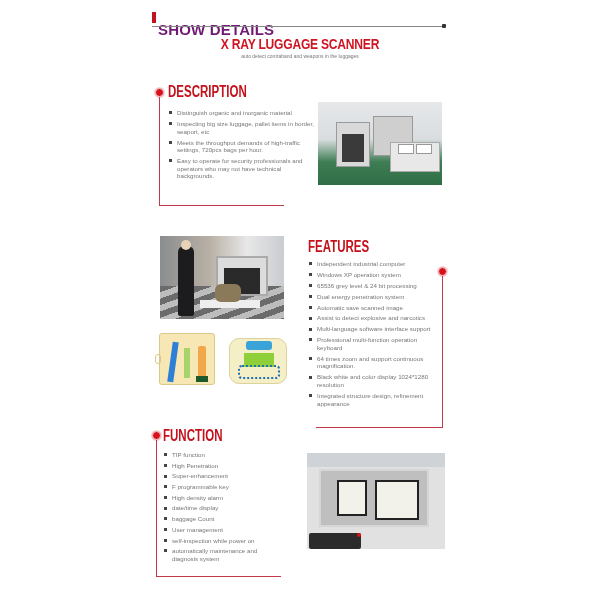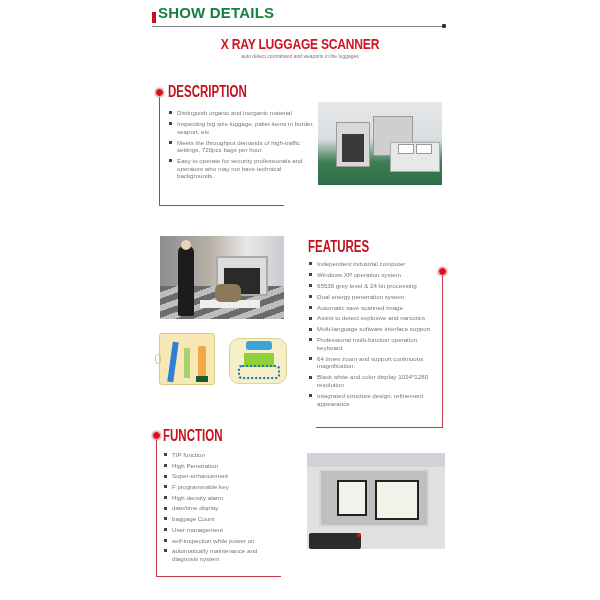--- a/index.html
+++ b/index.html
@@ -3,21 +3,21 @@
 <meta charset="utf-8">
 <style>
   * { margin: 0; padding: 0; box-sizing: border-box; }
   html, body { width: 600px; height: 600px; background: #ffffff; overflow: hidden; }
   body { position: relative; font-family: "Liberation Sans", sans-serif; color: #666; }
 
   .abs { position: absolute; }
 
   
   .show-bar { left: 152px; top: 12px; width: 4px; height: 11px; background: #c4111c; }
-  .show-title { left: 158px; top: 5px; font-family: "Liberation Sans", sans-serif; font-weight: 700; font-size: 15px; letter-spacing: 0.2px; color: #15803d; line-height: 16px; }
+  .show-title { left: 158px; top: 22px; font-family: "Liberation Sans", sans-serif; font-weight: 700; font-size: 15px; letter-spacing: 0.2px; color: #701a75; line-height: 16px; }
   .show-line { left: 152px; top: 26px; width: 293px; height: 1px; background: #888; }
   .show-dot { left: 442px; top: 24px; width: 4px; height: 4px; background: #333; border-radius: 1px; }
 
   .main-title { left: 150px; top: 36px; width: 300px; text-align: center; font-family: "Liberation Sans", sans-serif; font-weight: 700; font-size: 15.5px; color: #d01522; transform: scaleX(0.78); letter-spacing: -0.3px; line-height: 16px; }
   .main-sub { left: 150px; top: 53px; width: 300px; text-align: center; font-size: 5px; color: #777; line-height: 6px; }
 
   
   .sec-title { font-family: "Liberation Sans", sans-serif; font-weight: 700; font-size: 16px; color: #c4111c; transform-origin: left top; transform: scaleX(0.72); line-height: 17px; white-space: nowrap; }
 
   .dot { width: 9px; height: 9px; border-radius: 50%; background: #d7101c; border: 1.5px solid #f7c3c6; box-shadow: 0 0 0 1px #f2d3d5; }

